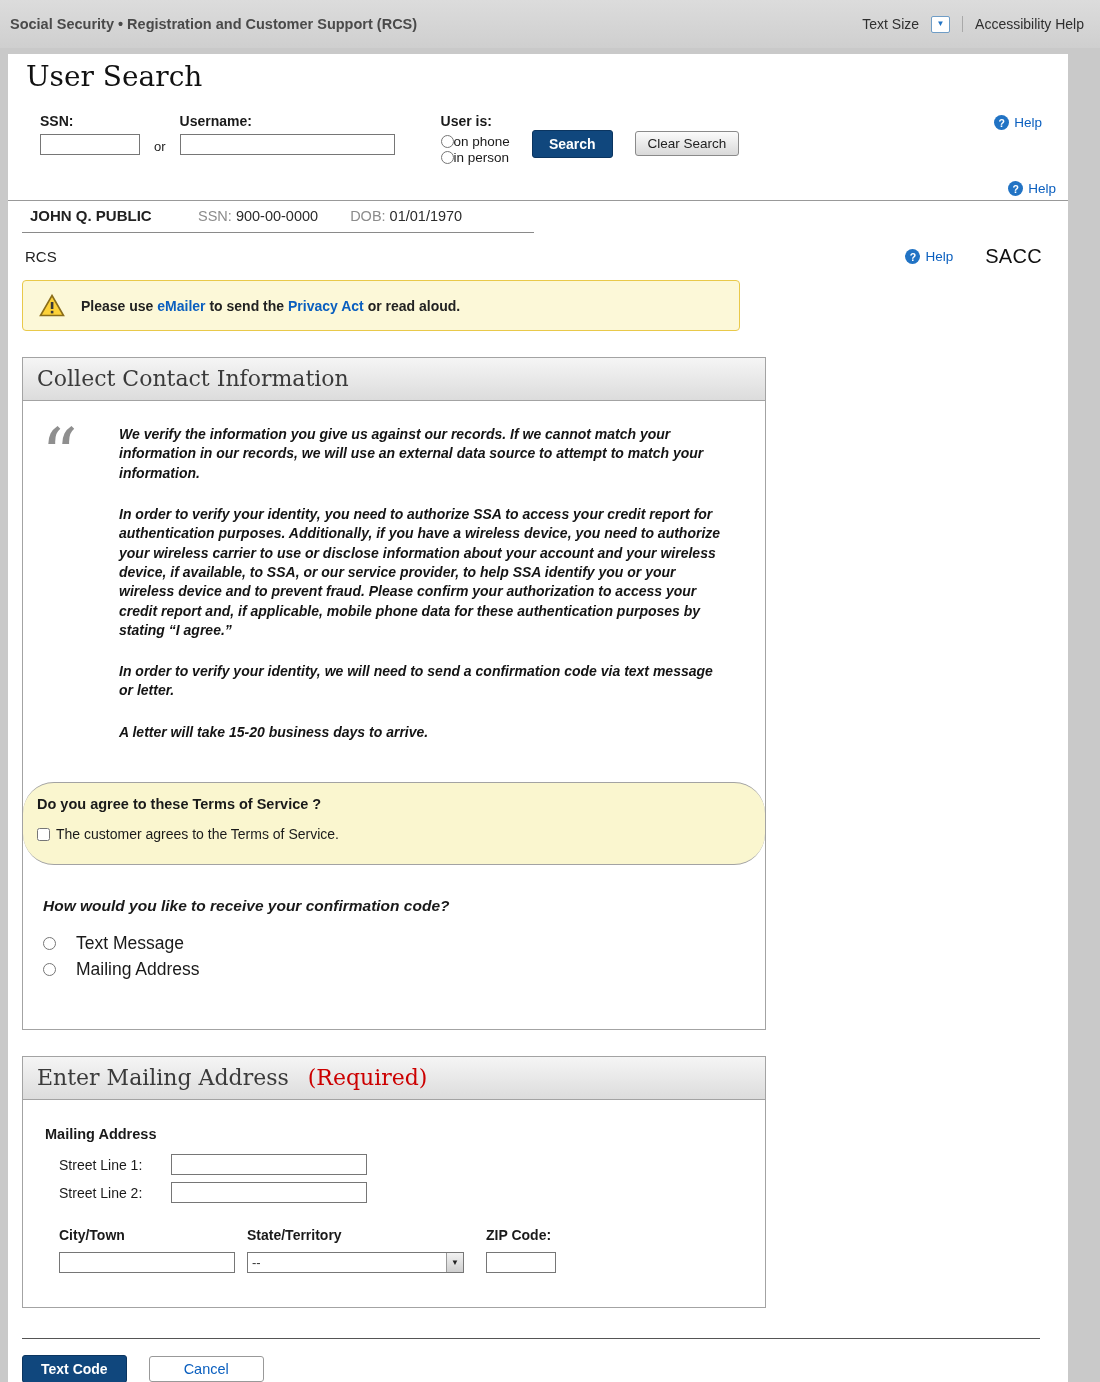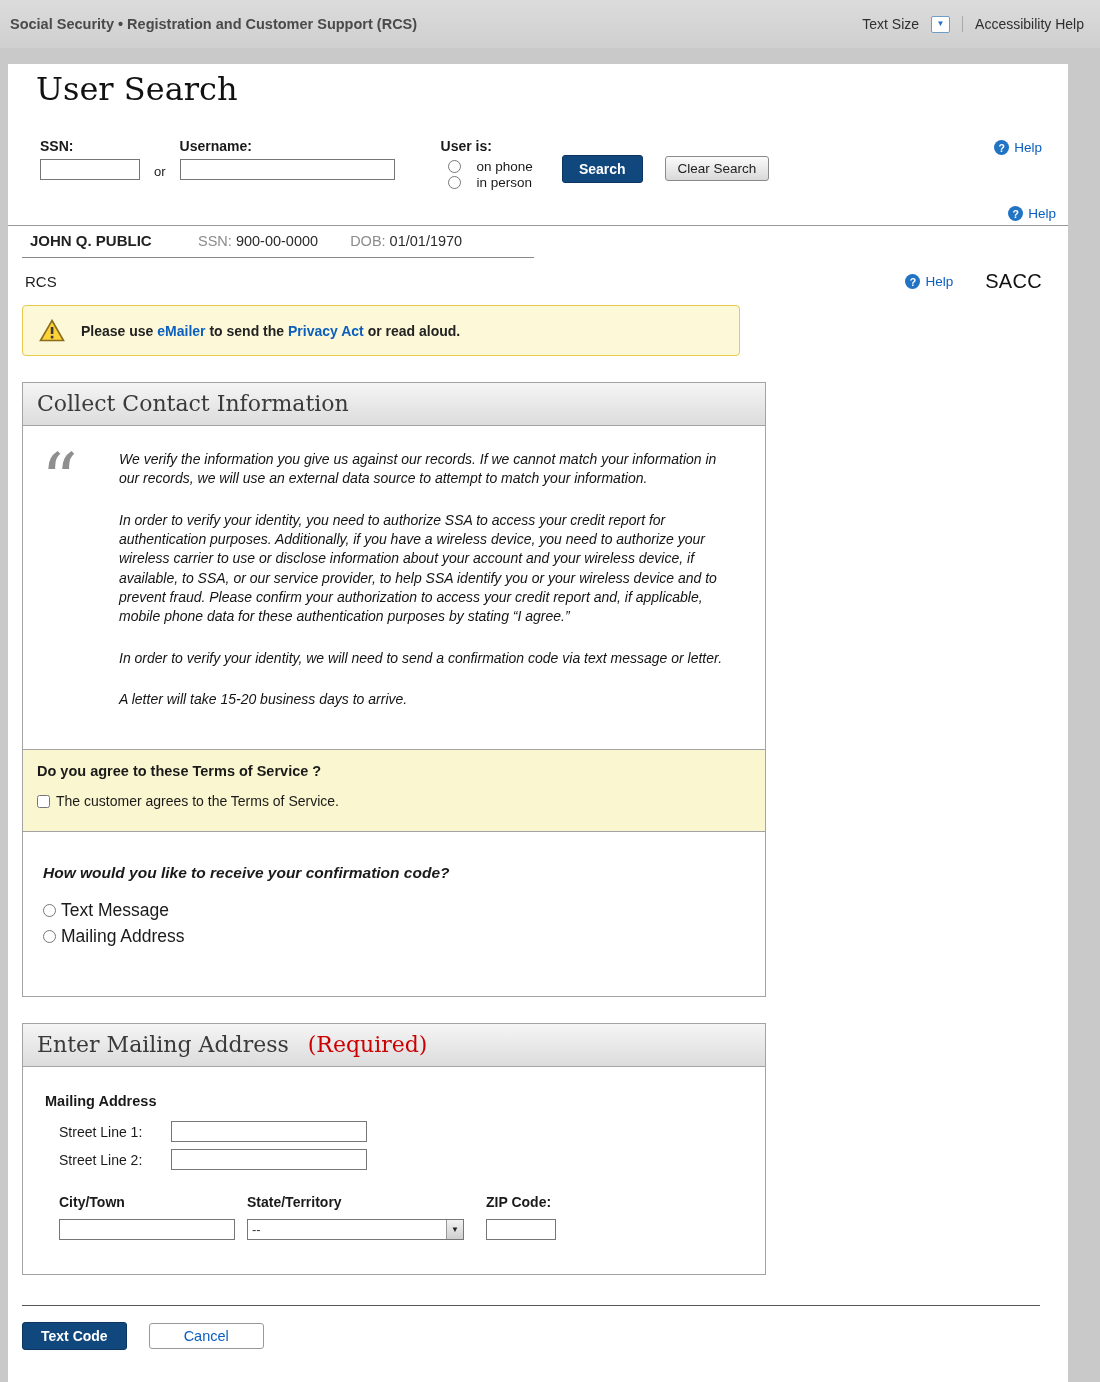--- a/index.html
+++ b/index.html
@@ -26,33 +26,33 @@
     border-radius:2px;
   }
   .ts-arrow { font-size:8px; color:#2173c4; line-height:1; }
   .vdiv { width:1px; height:16px; background:#a9a9a9; }
   .plain-link { color:#2f2f2f; cursor:pointer; }
 
   
   .main { background:#fff; margin:0 32px 0 8px; min-height:1312px; position:relative; }
   .page-title {
     font-family:"DejaVu Serif", serif; font-weight:normal;
-    font-size:32px; color:#111; margin:16px; padding:6px 8px 6px 12px;
+    font-size:28px; color:#111; margin:6px; padding:6px 8px 6px 12px;
   }
 
   
   .search-area { position:relative; padding:8px 28px 16px 32px; border-bottom:1px solid #999; min-height:96px; }
   .search-row { display:flex; align-items:flex-start; }
   .f-label { font-weight:bold; font-size:14px; display:block; margin-bottom:5px; }
   .text-input { border:1px solid #767676; height:21px; font-size:13px; padding:1px 4px; background:#fff; font-family:inherit; }
   .ssn-input { width:100px; }
   .or-label { margin:26px 14px 0 14px; font-size:13px; color:#222; }
   .username-input { width:215px; }
   .userif-col { margin-left:46px; }
-  .radio-line { display:flex; align-items:center; gap:16px; font-size:13.5px; font-weight:normal; margin:1px 7px; cursor:pointer; }
+  .radio-line { display:flex; align-items:center; gap:0; font-size:13.5px; font-weight:normal; margin:1px 0; cursor:pointer; }
   .radio-line input { margin:0; }
   .btn-primary {
     background:#10477d; color:#fff; font-weight:bold; font-size:14px;
     border:1px solid #0b3560; border-radius:3px; padding:5px 16px; cursor:pointer; font-family:inherit;
   }
   .search-btn { margin:17px 0 0 22px; }
   .btn-secondary {
     background:linear-gradient(#fbfbfb,#d9d9d9); border:1px solid #8a8a8a; border-radius:3px;
     color:#222; font-size:13.5px; padding:4px 12px; cursor:pointer; font-family:inherit;
     margin:18px 0 0 22px;
@@ -92,31 +92,31 @@
   .panel-header {
     border:1px solid #a3a3a3; background:linear-gradient(#f5f5f5,#dcdcdc);
     font-family:"DejaVu Serif", serif; font-size:22px; color:#3a3a3a; padding:8px 14px 9px;
   }
   .panel-body { border:1px solid #a3a3a3; border-top:none; background:#fff; }
 
   .quote-block { display:flex; padding:24px 36px 24px 18px; }
   .quote-mark { font-family:"DejaVu Serif", serif; font-size:72px; color:#8f8f8f; width:58px; line-height:0.85; flex:none; }
   .quote-text { flex:1; padding-left:20px; }
   .read-intro { font-weight:bold; font-size:14px; margin:6px 0 20px; }
-  .script-p { font-weight:normal; font-style:italic; font-size:14px; line-height:1.38; margin:0 0 22px; color:#141414; }
+  .script-p { font-weight:bold; font-style:italic; font-size:14px; line-height:1.38; margin:0 0 22px; color:#141414; }
   .script-p:last-child { margin-bottom:16px; }
 
-  .tos-block { background:#FAF6CF; border-top:1px solid #a3a3a3; border-bottom:1px solid #a3a3a3; padding:13px 14px 22px; }
+  .tos-block { background:#FAF6CF; border-top:1px solid #a3a3a3; border-bottom:1px solid #a3a3a3; padding:13px 14px 22px;border-radius:31px; }
   .tos-q { font-weight:bold; font-size:14.5px; margin:0 0 14px; color:#1a1a1a; }
   .checkbox-line { display:flex; align-items:center; gap:6px; font-size:14px; cursor:pointer; }
   .checkbox-line input { margin:0; width:13px; height:13px; }
 
   .confirm-block { padding:32px 14px 44px 20px; }
   .confirm-q { font-weight:bold; font-style:italic; font-size:15.5px; margin:0 0 18px; }
-  .radio-line.big { font-size:17.5px; margin:5px 0; gap:5px; }
+  .radio-line.big { font-size:17.5px; margin:5px 0; gap:20px; }
 
   
   .required { color:#cc0000; margin-left:12px; }
   .mailing-body { padding:26px 14px 34px 12px; }
   .group-label { font-weight:bold; font-size:14.5px; margin:0 0 12px 10px; }
   .addr-row { display:flex; align-items:center; margin:7px 0 7px 24px; }
   .addr-label { width:112px; font-size:14px; }
   .street-input { width:196px; }
   .csz-row { display:flex; margin:24px 0 0 24px; }
   .csz-col { display:flex; flex-direction:column; }

